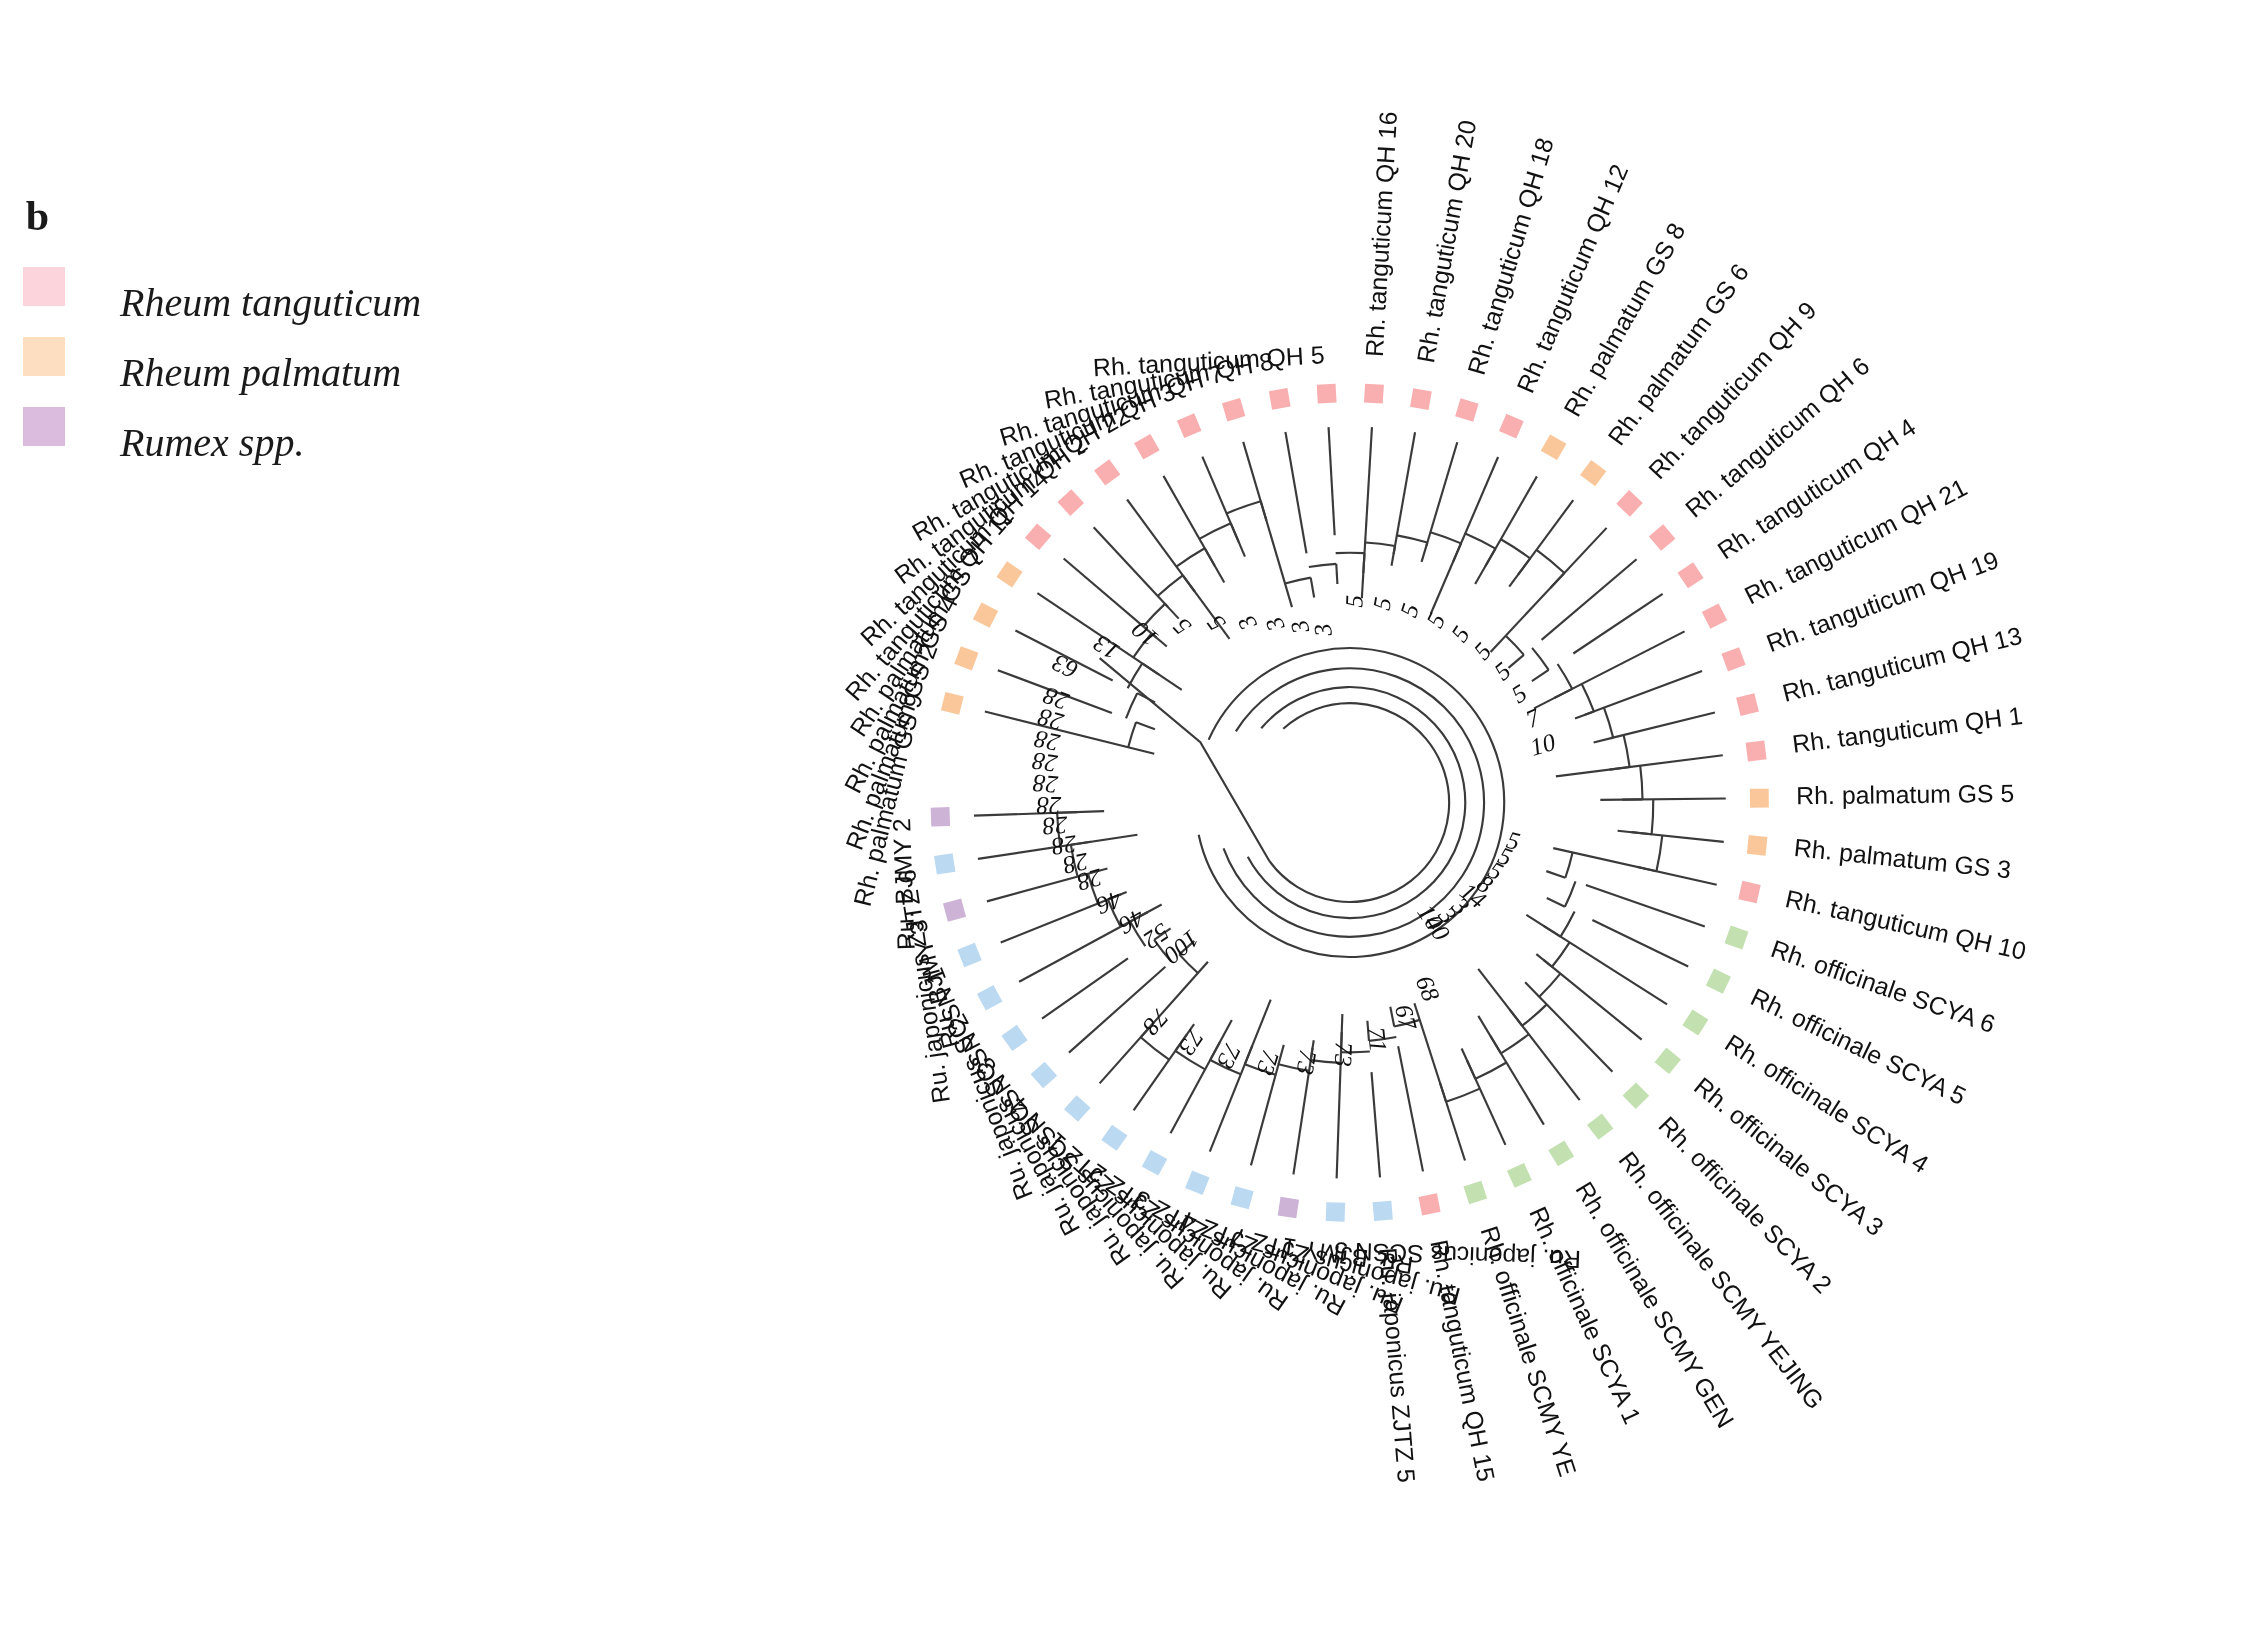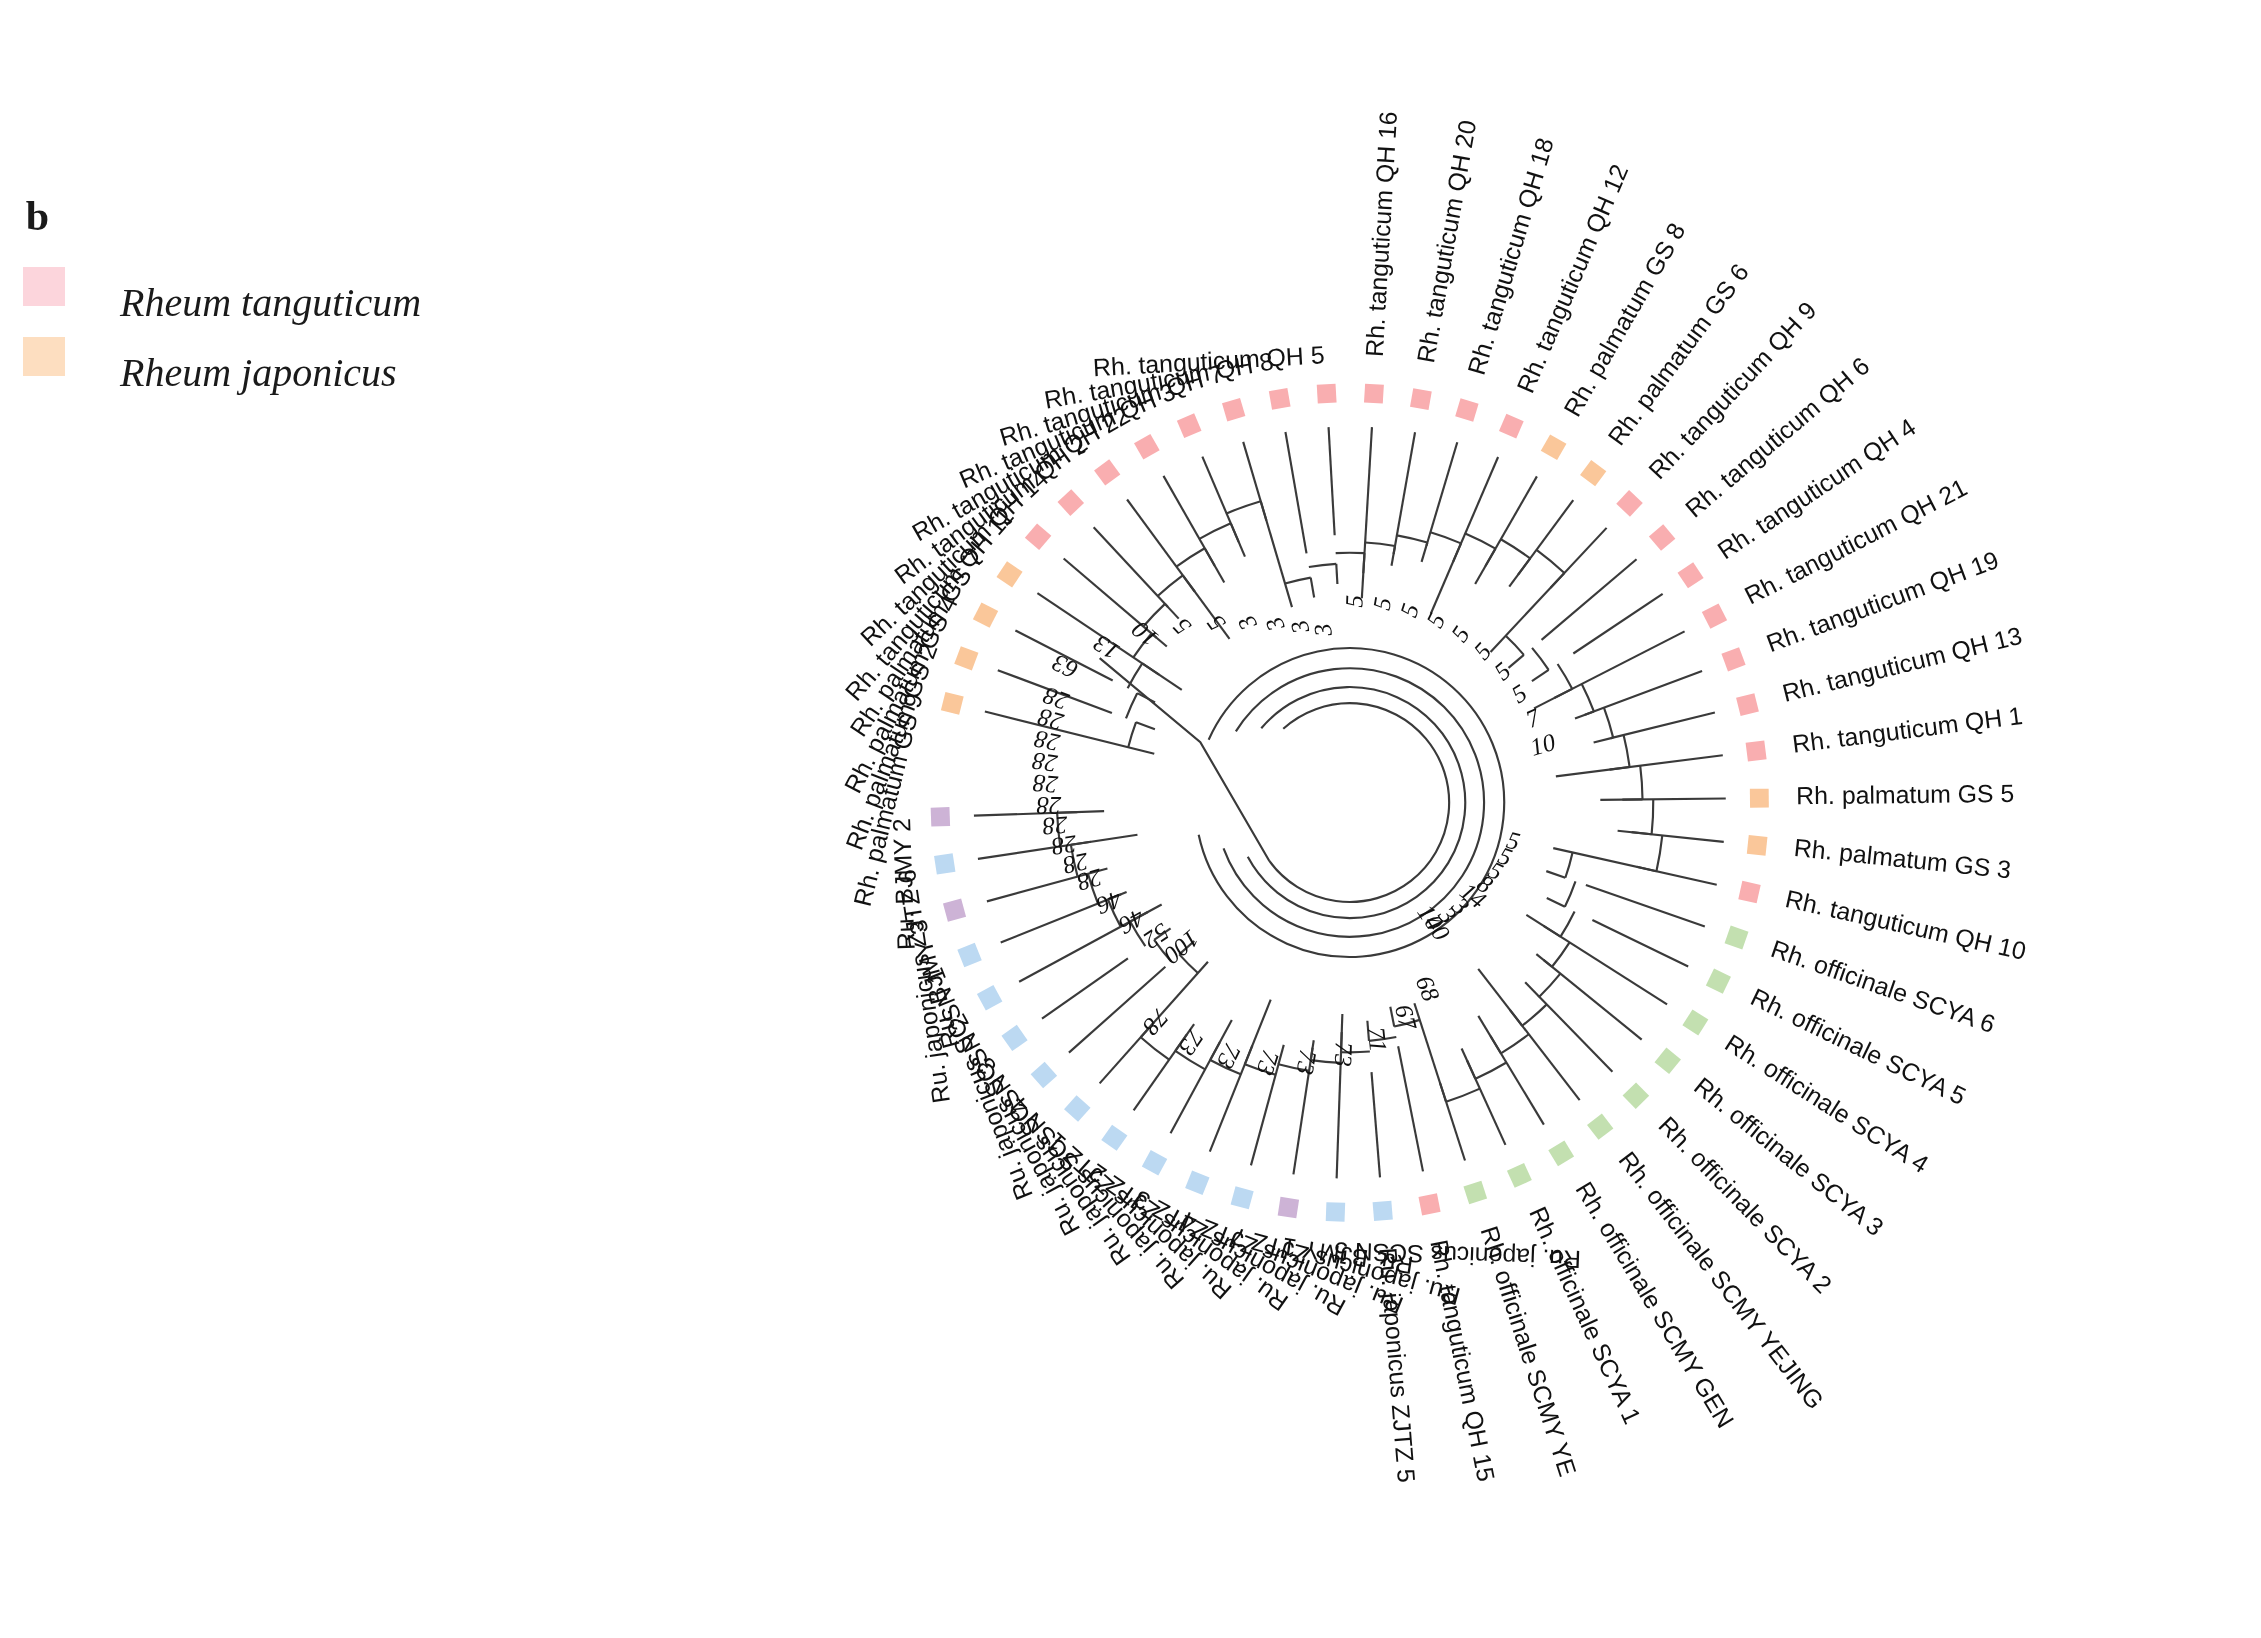--- a/index.html
+++ b/index.html
@@ -27,21 +27,25 @@
 <body>
 
 <div id="legend">
   <div id="panel-letter">b</div>
   <div class="legend-row">
     <span class="legend-swatch" style="background: rgb(252, 213, 220);"></span>
     <span class="legend-text">Rheum tanguticum</span>
   </div>
   <div class="legend-row">
     <span class="legend-swatch" style="background: rgb(253, 222, 192);"></span>
-    <span class="legend-text">Rheum japonicus</span>
+    <span class="legend-text">Rheum palmatum</span>
+  </div>
+  <div class="legend-row">
+    <span class="legend-swatch" style="background: rgb(219, 188, 223);"></span>
+    <span class="legend-text">Rumex spp.</span>
   </div>
 </div>
 
 <div id="tree-wrap">
   <svg id="tree-svg" width="2261" height="1638" viewBox="0 0 3367 2439">
     <g id="g-branches">
         <line class="branch" x1="1718.9112821172012" y1="1122.4234313200998" x2="1466.634393285442" y2="1059.523738464186"></line>
         <line class="branch" x1="1655.807756479737" y1="1061.7593356156788" x2="1485.859584194975" y2="997.827931694838"></line>
         <line class="branch" x1="1656.9900413127552" y1="1013.3378118469589" x2="1512.0643675018478" y2="938.7577203335388"></line>
         <line class="branch" x1="1759.8616564519289" y1="1027.2550204241795" x2="1544.8997933811133" y2="883.099698937194"></line>

